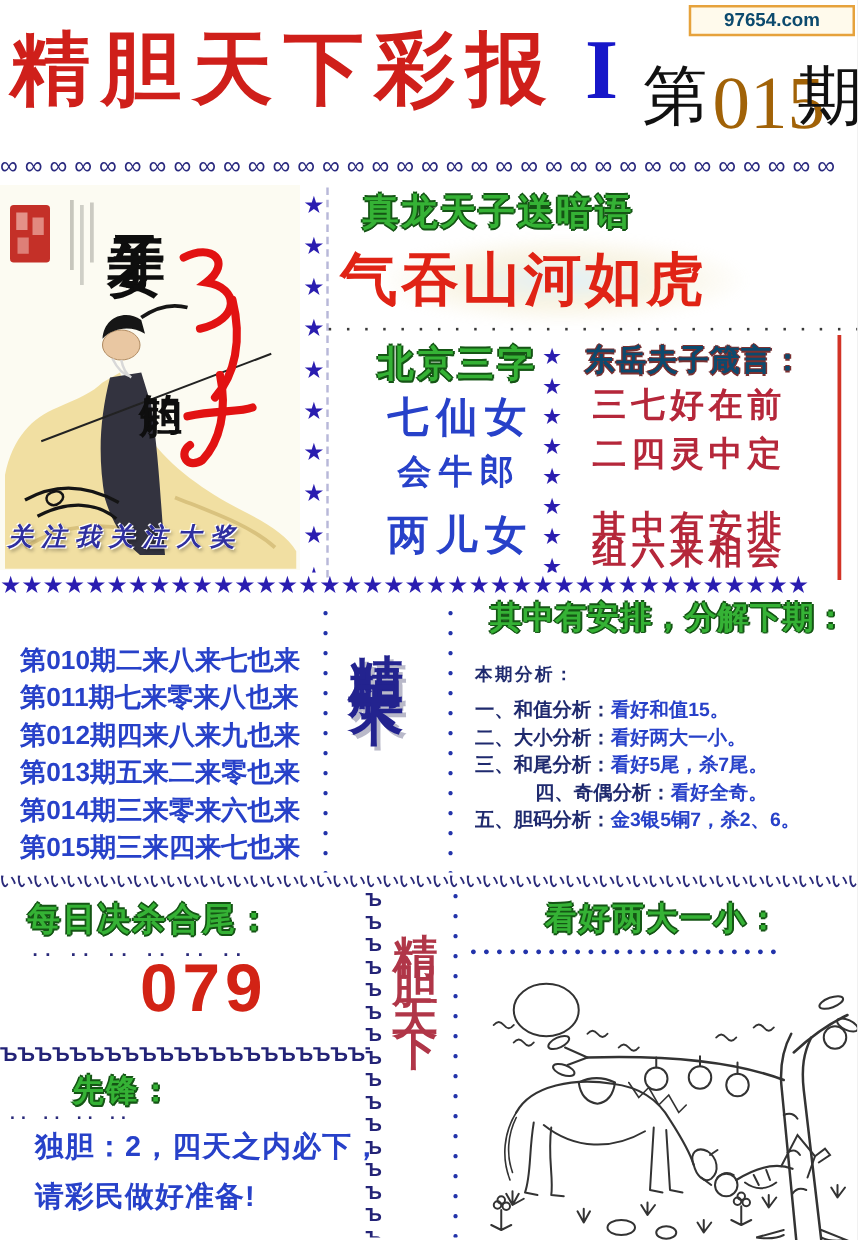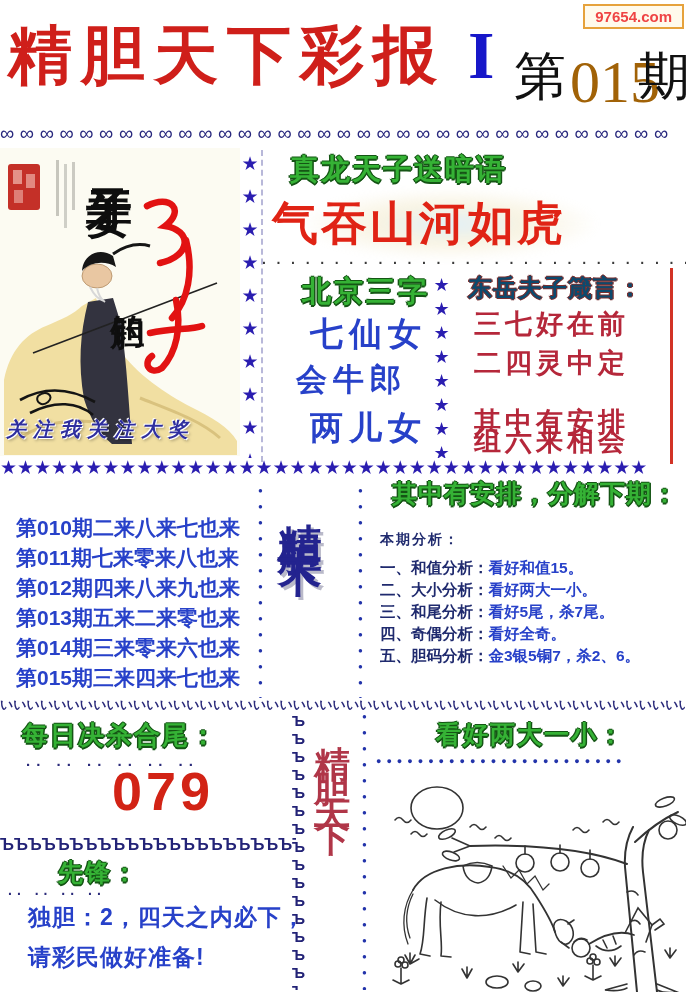--- a/index.html
+++ b/index.html
@@ -24,22 +24,22 @@
 </head>
 <body>
 
 <div id="page">
 
   <div class="abs header-font" style="left:8px;top:12px;font-size:64px;font-weight:900;color:#cf1f1a;letter-spacing:9px;">精胆天下彩报</div>
   <div class="abs header-font" style="left:468px;top:16px;font-size:68px;font-weight:900;color:#1717c9;">I</div>
   <div class="abs header-font" style="left:514px;top:42px;font-size:52px;color:#111;">第</div>
   <div class="abs header-font" style="left:570px;top:48px;font-size:60px;font-weight:400;color:#a16207;">015</div>
   <div class="abs header-font" style="left:638px;top:42px;font-size:52px;color:#111;">期</div>
-  <div class="abs" style="right:2px;top:4px;padding:2px 10px;border:2px solid #e6a23c;background:#fffaec;
-       color:#ef4444;font-size:15px;font-weight:bold;">97654.com</div>
+  <div class="abs" style="right:2px;top:4px;padding:2px 26px;border:2px solid #e6a23c;background:#fffaec;
+       color:#0c4a6e;font-size:15px;font-weight:bold;">97654.com</div>
 
   <div class="abs sep nowrap" style="left:0;top:122px;width:686px;font-size:20px;">∞ ∞ ∞ ∞ ∞ ∞ ∞ ∞ ∞ ∞ ∞ ∞ ∞ ∞ ∞ ∞ ∞ ∞ ∞ ∞ ∞ ∞ ∞ ∞ ∞ ∞ ∞ ∞ ∞ ∞ ∞ ∞ ∞ ∞ </div>
 
   <div class="abs" style="left:0;top:148px;width:240px;height:308px;background:#fcfbf2;overflow:hidden;">
     <svg width="240" height="308" viewBox="0 0 240 308" class="abs" style="left:0;top:0;">
 
       <path d="M4,307 L4,232 C10,202 26,186 46,178 C62,171 74,166 82,158 L96,150
                C101,166 109,186 119,201 C136,226 166,246 191,259 C211,269 229,279 237,293 L237,307 Z" fill="#f1dfa2" stroke="none"></path>
       <path d="M20,290 C50,270 90,268 120,282 M140,250 C170,262 200,272 220,290" fill="none" stroke="#d9c27e" stroke-width="3"></path>
 
@@ -87,21 +87,21 @@
   <div class="abs" style="left:261px;top:150px;height:312px;border-left:2px dashed #8a8ac0;opacity:.6;"></div>
 
   <div class="abs" style="left:300px;top:188px;width:300px;height:72px;border-radius:50%;opacity:.3;
        background:radial-gradient(closest-side,#9fd0e8,#e8d9a0,transparent);filter:blur(4px);"></div>
   <div class="abs gt" style="left:290px;top:150px;font-size:29px;letter-spacing:2px;">真龙天子送暗语</div>
   <div class="abs" style="left:272px;top:193px;font-size:46px;font-weight:900;color:#e02315;letter-spacing:3px;">气吞山河如虎</div>
   <div class="abs nowrap" style="left:262px;top:255px;width:424px;font-size:14px;font-weight:bold;color:#3a3a3a;letter-spacing:3px;">· · · · · · · · · · · · · · · · · · · · · · · · · · · · · · · · · · · · · · · · · · · · · · · · · · · · · · · </div>
 
   <div class="abs gt" style="left:302px;top:272px;font-size:29px;letter-spacing:3px;">北京三字</div>
   <div class="abs blue-line" style="left:310px;top:312px;font-size:33px;letter-spacing:6px;">七仙女</div>
-  <div class="abs blue-line" style="left:296px;top:359px;font-size:31px;letter-spacing:6px;">会牛郎</div>
+  <div class="abs blue-line" style="left:318px;top:359px;font-size:27px;letter-spacing:6px;">会牛郎</div>
   <div class="abs blue-line" style="left:310px;top:406px;font-size:33px;letter-spacing:6px;">两儿女</div>
 
   <div class="abs vert nowrap" style="left:432px;top:274px;height:184px;font-size:18px;letter-spacing:3px;color:#2a1db0;">★★★★★★★★★</div>
 
   <div class="abs gt-olive" style="left:468px;top:272px;font-size:24px;letter-spacing:1px;">东岳夫子箴言：</div>
   <div class="abs maroon-line" style="left:474px;top:306px;font-size:27px;letter-spacing:4px;">三七好在前</div>
   <div class="abs maroon-line" style="left:474px;top:345px;font-size:27px;letter-spacing:4px;">二四灵中定</div>
   <div class="abs maroon-line" style="left:474px;top:384px;font-size:27px;letter-spacing:4px;margin-top:20px;">其中有安排</div>
   <div class="abs maroon-line" style="left:474px;top:423px;font-size:27px;letter-spacing:4px;">组六来相会</div>
   <div class="abs" style="left:670px;top:268px;width:3px;height:196px;background:#d23326;"></div>
@@ -124,21 +124,21 @@
   <div class="abs nowrap" style="left:380px;top:558px;width:306px;font-size:15.5px;">
     <span style="color:#1f2a6e;font-weight:900;">一、和值分析：</span><span class="blue-line">看好和值15。</span>
   </div>
   <div class="abs nowrap" style="left:380px;top:580px;width:306px;font-size:15.5px;">
     <span style="color:#1f2a6e;font-weight:900;">二、大小分析：</span><span class="blue-line">看好两大一小。</span>
   </div>
   <div class="abs nowrap" style="left:380px;top:602px;width:306px;font-size:15.5px;">
     <span style="color:#1f2a6e;font-weight:900;">三、和尾分析：</span><span class="blue-line">看好5尾，杀7尾。</span>
   </div>
   <div class="abs nowrap" style="left:380px;top:624px;width:306px;font-size:15.5px;">
-    <span style="color:#1f2a6e;font-weight:900;">四、奇偶分析：</span><span class="blue-line">看好全奇。</span>
+    <span style="color:#1f2a6e;font-weight:900;margin-left:48px;">四、奇偶分析：</span><span class="blue-line">看好全奇。</span>
   </div>
   <div class="abs nowrap" style="left:380px;top:646px;width:306px;font-size:15.5px;">
     <span style="color:#1f2a6e;font-weight:900;">五、胆码分析：</span><span class="blue-line">金3银5铜7，杀2、6。</span>
   </div>
 
   <div class="abs nowrap" style="left:0;top:696px;width:686px;font-size:13px;font-weight:bold;color:#2a2a7a;">いいいいいいいいいいいいいいいいいいいいいいいいいいいいいいいいいいいいいいいいいいいいいいいいいいいいいいいい</div>
 
   <div class="abs gt" style="left:22px;top:718px;font-size:26px;letter-spacing:2px;">每日决杀合尾：</div>
   <div class="abs" style="left:26px;top:752px;font-size:15px;font-weight:900;color:#2a2a7a;letter-spacing:6px;">.. .. .. .. .. ..</div>
   <div class="abs" style="left:112px;top:760px;font-size:54px;font-weight:900;color:#d22315;letter-spacing:4px;">079</div>

